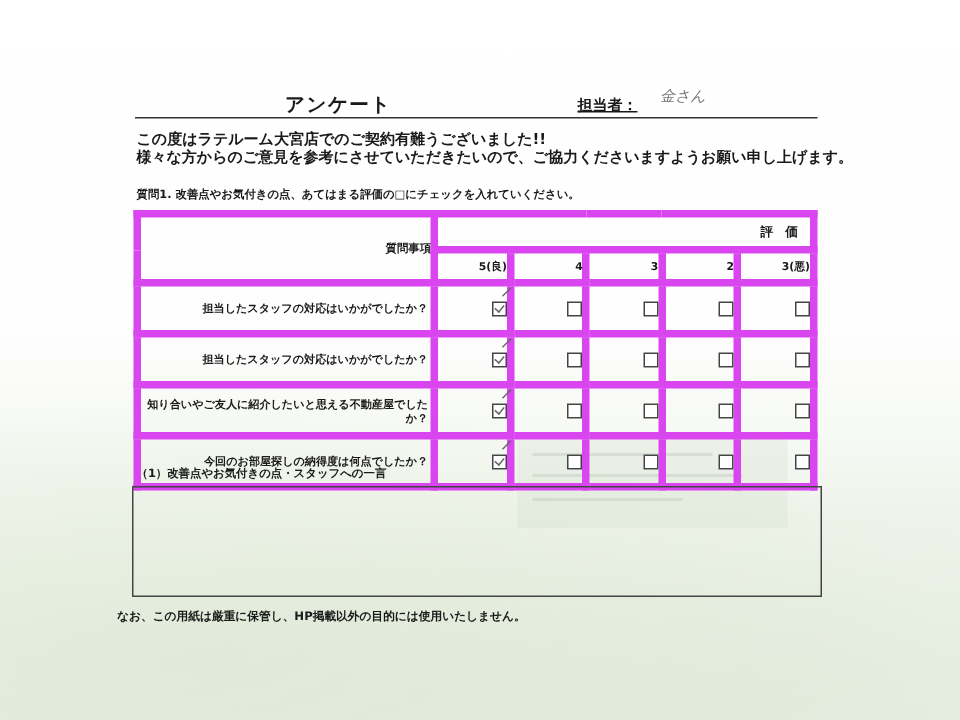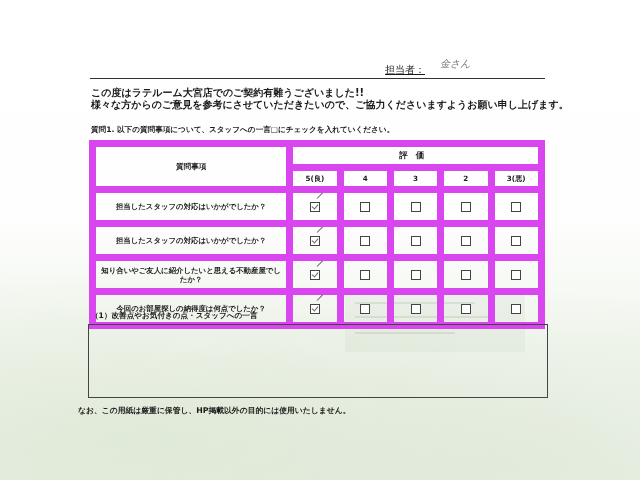--- a/index.html
+++ b/index.html
@@ -30,21 +30,21 @@
     .header {
       position: absolute; left: 90px; top: 60px; width: 455px; height: 19px;
       border-bottom: 1px solid #333;
     }
     .title {
       position: absolute; left: 100px; top: 1px;
       font-size: 13px; font-weight: bold; letter-spacing: 1px;
     }
     .person-label {
       position: absolute; left: 295px; top: 3px;
-      font-size: 10px; font-weight: normal;
+      font-size: 10px; font-weight: bold;
       text-decoration: underline;
     }
     .person-value {
       position: absolute; left: 350px; top: -3px;
       font-family: "DejaVu Serif", serif;
       font-size: 10px; color: #777; font-style: italic;
     }
 
     .intro {
       position: absolute; left: 91px; font-size: 10px; font-weight: bold; white-space: nowrap;
@@ -56,23 +56,23 @@
       position: absolute; left: 91px; top: 125px;
       font-size: 7.6px; font-weight: bold; white-space: nowrap;
     }
 
     table.survey {
       position: absolute; left: 89px; top: 140px;
       width: 456px; border-collapse: collapse;
       border: 1.3px solid #444;
     }
     table.survey th, table.survey td {
-      border: 7px solid #d946ef;
+      border: 5px solid #d946ef;
       font-size: 7.4px; font-weight: bold;
-      text-align: center; vertical-align: middle;
+      text-align: right; vertical-align: middle;
     }
     table.survey th.q-head { width: 201px; height: 24px; font-size: 7.6px; }
     table.survey th.eval-head { height: 24px; font-size: 8.5px; letter-spacing: 8px; }
     table.survey th.rate { width: 51px; height: 22px; font-size: 7.2px; }
     table.survey td.q { height: 34px; padding: 0 2px; line-height: 9px; }
     table.survey td.c { width: 51px; }
 
     .cb {
       display: inline-block; width: 10px; height: 10px;
       border: 1px solid #444; position: relative; background: #fff;
@@ -110,28 +110,29 @@
 <body>
 
 <div class="paper-shade"></div>
 <div class="bleed">
   <div class="bleed-line" style="left:10px;top:10px;width:120px;"></div>
   <div class="bleed-line" style="left:10px;top:24px;width:140px;"></div>
   <div class="bleed-line" style="left:10px;top:40px;width:100px;"></div>
 </div>
 
 <div class="header">
+  <span class="title">アンケート</span>
   <span class="person-label">担当者：</span>
   <span class="person-value">金さん</span>
 </div>
 
 <div class="intro l1">この度はラテルーム大宮店でのご契約有難うございました!!</div>
 <div class="intro l2">様々な方からのご意見を参考にさせていただきたいので、ご協力くださいますようお願い申し上げます。</div>
 
-<div class="q-instruction">質問1. 以下の質問事項について、スタッフへの一言□にチェックを入れていください。</div>
+<div class="q-instruction">質問1. 改善点やお気付きの点、あてはまる評価の□にチェックを入れていください。</div>
 
 <table class="survey">
   <thead>
     <tr>
       <th class="q-head" rowspan="2">質問事項</th>
       <th class="eval-head" colspan="5">評価</th>
     </tr>
     <tr>
       <th class="rate">5(良)</th>
       <th class="rate">4</th>

